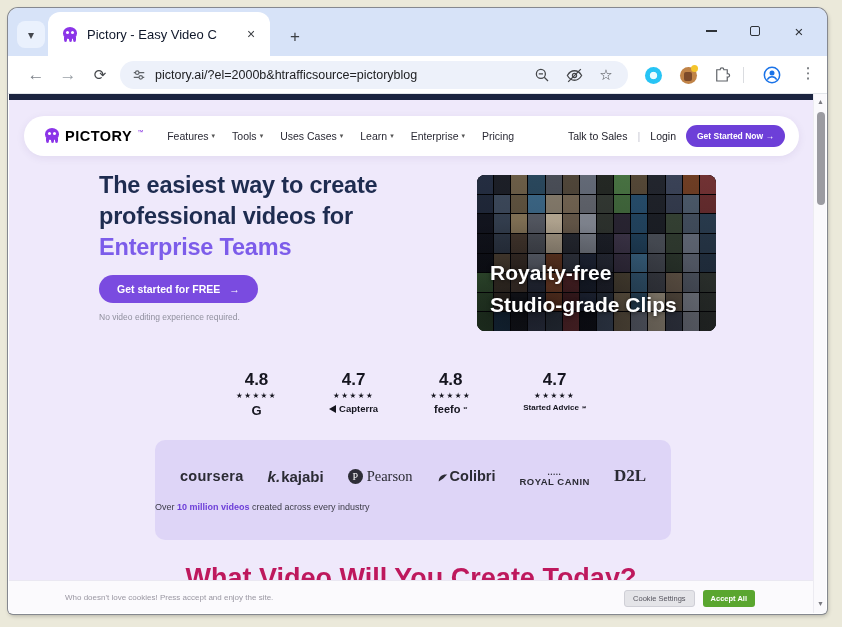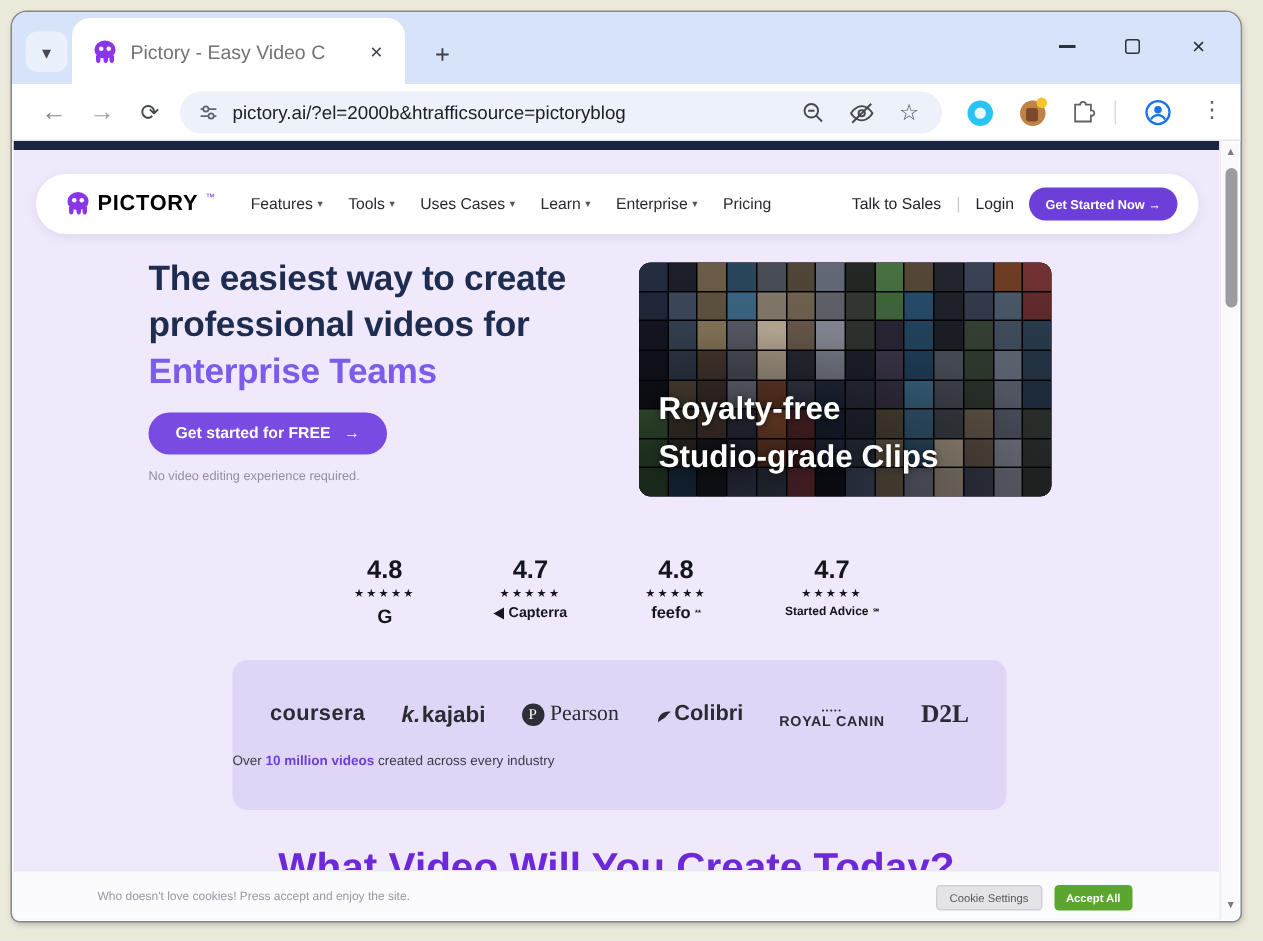--- a/index.html
+++ b/index.html
@@ -16,21 +16,21 @@
   .tab-search { position:absolute; left:9px; top:13px; width:28px; height:27px; border-radius:8px;
                 background:#eaf1fd; color:#44474e; font-size:12px; display:flex; align-items:center; justify-content:center; cursor:pointer; }
   .tab { position:absolute; left:40px; top:4px; width:222px; height:44px; background:#ffffff;
          border-radius:12px 12px 0 0; display:flex; align-items:center; padding:0 10px 0 14px; }
   .octo { position:relative; width:16px; height:15px; flex:0 0 16px; }
   .octo .head { position:absolute; left:1px; top:0; width:14px; height:12px; background:#8b35e8; border-radius:50% 50% 46% 46%; }
   .octo .eye { position:absolute; top:4px; width:3px; height:3px; background:#fff; border-radius:50%; }
   .octo .eye.l { left:4px; } .octo .eye.r { left:9px; }
   .octo .leg { position:absolute; bottom:0; width:3px; height:5px; background:#8b35e8; border-radius:0 0 50% 50%; }
   .octo .leg.a { left:2px; } .octo .leg.b { left:6.5px; } .octo .leg.c { left:11px; }
-  .tab-title { flex:1; margin-left:9px; font-size:13px; color:#737373; white-space:nowrap; overflow:hidden; }
+  .tab-title { flex:1; margin-left:9px; font-size:13px; color:#0f172a; white-space:nowrap; overflow:hidden; }
   .tab-close { flex:0 0 18px; text-align:center; font-size:14px; color:#3c3f44; cursor:pointer; }
   .newtab { position:absolute; left:274px; top:17px; width:26px; height:26px; border-radius:50%;
             color:#3c3f44; font-size:17px; line-height:24px; text-align:center; cursor:pointer; }
   .win-controls { position:absolute; right:10px; top:8px; display:flex; gap:8px; }
   .win-btn { width:36px; height:30px; display:flex; align-items:center; justify-content:center; color:#2e3238; cursor:pointer; }
   .win-min-glyph { width:11px; height:2px; background:#2e3238; }
   .win-max-glyph { width:10px; height:10px; border:1.6px solid #2e3238; border-radius:2px; }
   .win-close { font-size:15px; }
 
   
@@ -74,21 +74,21 @@
              cursor:pointer; white-space:nowrap; }
 
   .hero-left { position:absolute; left:90px; top:76px; width:365px; }
   .hero-h1 { font-size:23.5px; line-height:31px; font-weight:700; color:#1e2c50; letter-spacing:-.2px; }
   .hero-h1 .accent { color:#7c5cea; }
   .hero-sub { margin-top:16px; font-size:11px; color:#2f2f3d; }
   .hero-cta { display:inline-flex; align-items:center; gap:9px; margin-top:12px; background:#7a4be0; color:#fff;
               font-size:10.5px; font-weight:700; padding:8px 18px; border-radius:15px; cursor:pointer; }
   .hero-note { margin-top:9px; font-size:8.5px; color:#90909e; }
 
-  .hero-img { position:absolute; left:417px; top:81px; width:275px; height:156px; border-radius:8px; overflow:hidden; background:#101018; }
+  .hero-img { position:absolute; left:468px; top:81px; width:239px; height:156px; border-radius:8px; overflow:hidden; background:#101018; }
   .mosaic { position:absolute; inset:0; display:grid; grid-template-columns:repeat(14,1fr); grid-template-rows:repeat(8,1fr); gap:1px; background:#000; }
   .mosaic .tile { width:100%; height:100%; }
   .mosaic-overlay { position:absolute; inset:0;
       background:linear-gradient(180deg, rgba(8,8,16,.18), rgba(8,8,16,.42)),
                  radial-gradient(130% 95% at 22% 88%, rgba(0,0,0,.55), transparent 62%); }
   .img-caption { position:absolute; left:13px; top:82px; color:#fff; font-weight:700; font-size:21px; line-height:32px;
                  text-shadow:0 1px 4px rgba(0,0,0,.65); }
 
   .ratings-row { position:absolute; left:0; top:276px; width:100%; display:flex; justify-content:center; gap:52px; }
   .rating { text-align:center; }
@@ -113,21 +113,21 @@
   .lg-pearson .pname { font-family:"Liberation Serif",serif; font-size:14.5px; }
   .lg-colibri { display:flex; align-items:flex-end; gap:1px; font-size:14.5px; font-weight:700; }
   .lg-rc { text-align:center; line-height:5px; }
   .lg-rc .crown { font-size:5px; letter-spacing:1px; color:#2b2b34; }
   .lg-rc .rcname { font-size:9.5px; font-weight:800; letter-spacing:.5px; margin-top:3px; }
   .lg-d2l { font-family:"Liberation Serif",serif; font-size:17px; font-weight:700; }
   .logo-note { margin-top:16px; font-size:9px; color:#3c3c48; }
   .logo-note .hl { color:#6d3fd8; font-weight:700; }
 
   .partial-heading { position:absolute; left:0; top:462px; width:100%; height:24px; overflow:hidden; text-align:center; }
-  .partial-heading span { display:inline-block; margin-top:7px; font-size:27px; font-weight:800; color:#6d28d9; }
+  .partial-heading span { display:inline-block; margin-top:7px; font-size:27px; font-weight:800; color:#be185d; }
 
   .cookie-banner { position:absolute; left:0; bottom:0; width:100%; height:33px; background:#fbfafd;
                    border-top:1px solid #eae8f2; z-index:5; display:flex; align-items:center; }
   .cookie-msg { margin-left:56px; font-size:8px; color:#9a97a2; }
   .cookie-btns { position:absolute; right:58px; top:9px; display:flex; gap:8px; }
   .btn-cookie-settings { background:#e4e4e8; border:1px solid #cfcfd6; border-radius:3px; color:#56555e;
                          font-size:7.5px; padding:3px 8px; cursor:pointer; }
   .btn-accept { background:#5aa62f; border-radius:3px; color:#fff; font-size:7.5px; font-weight:700; padding:3.5px 8px; cursor:pointer; }
 
   

